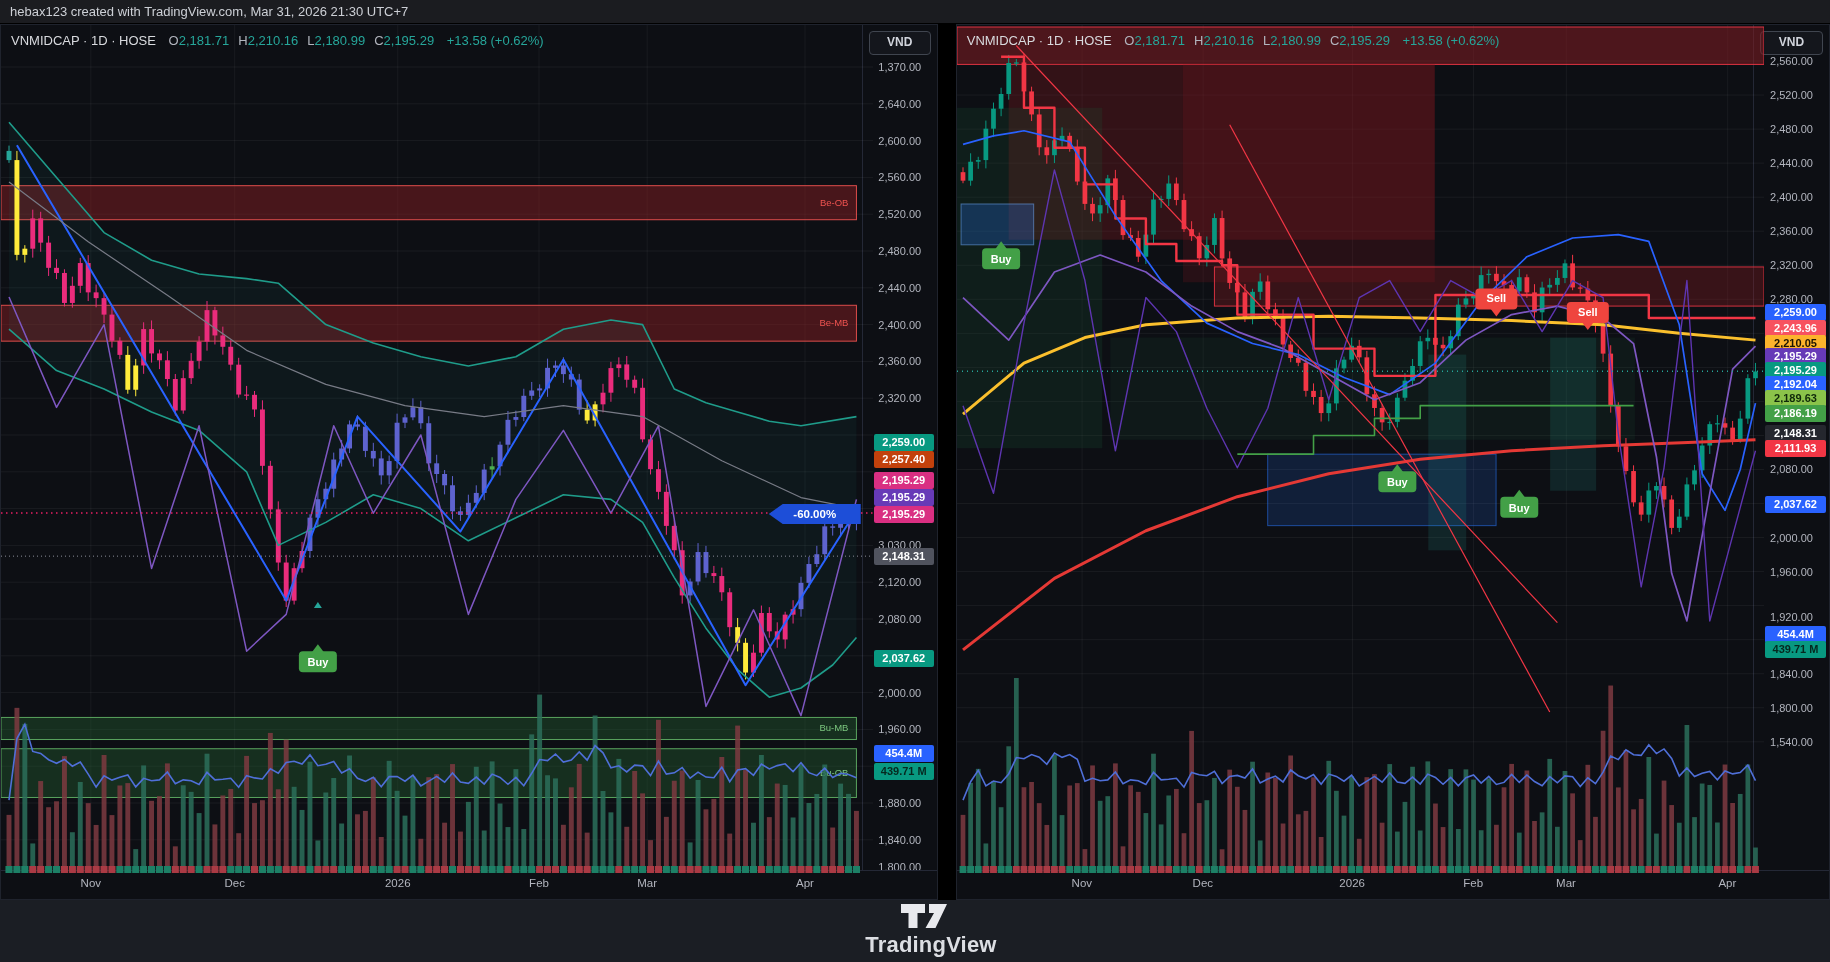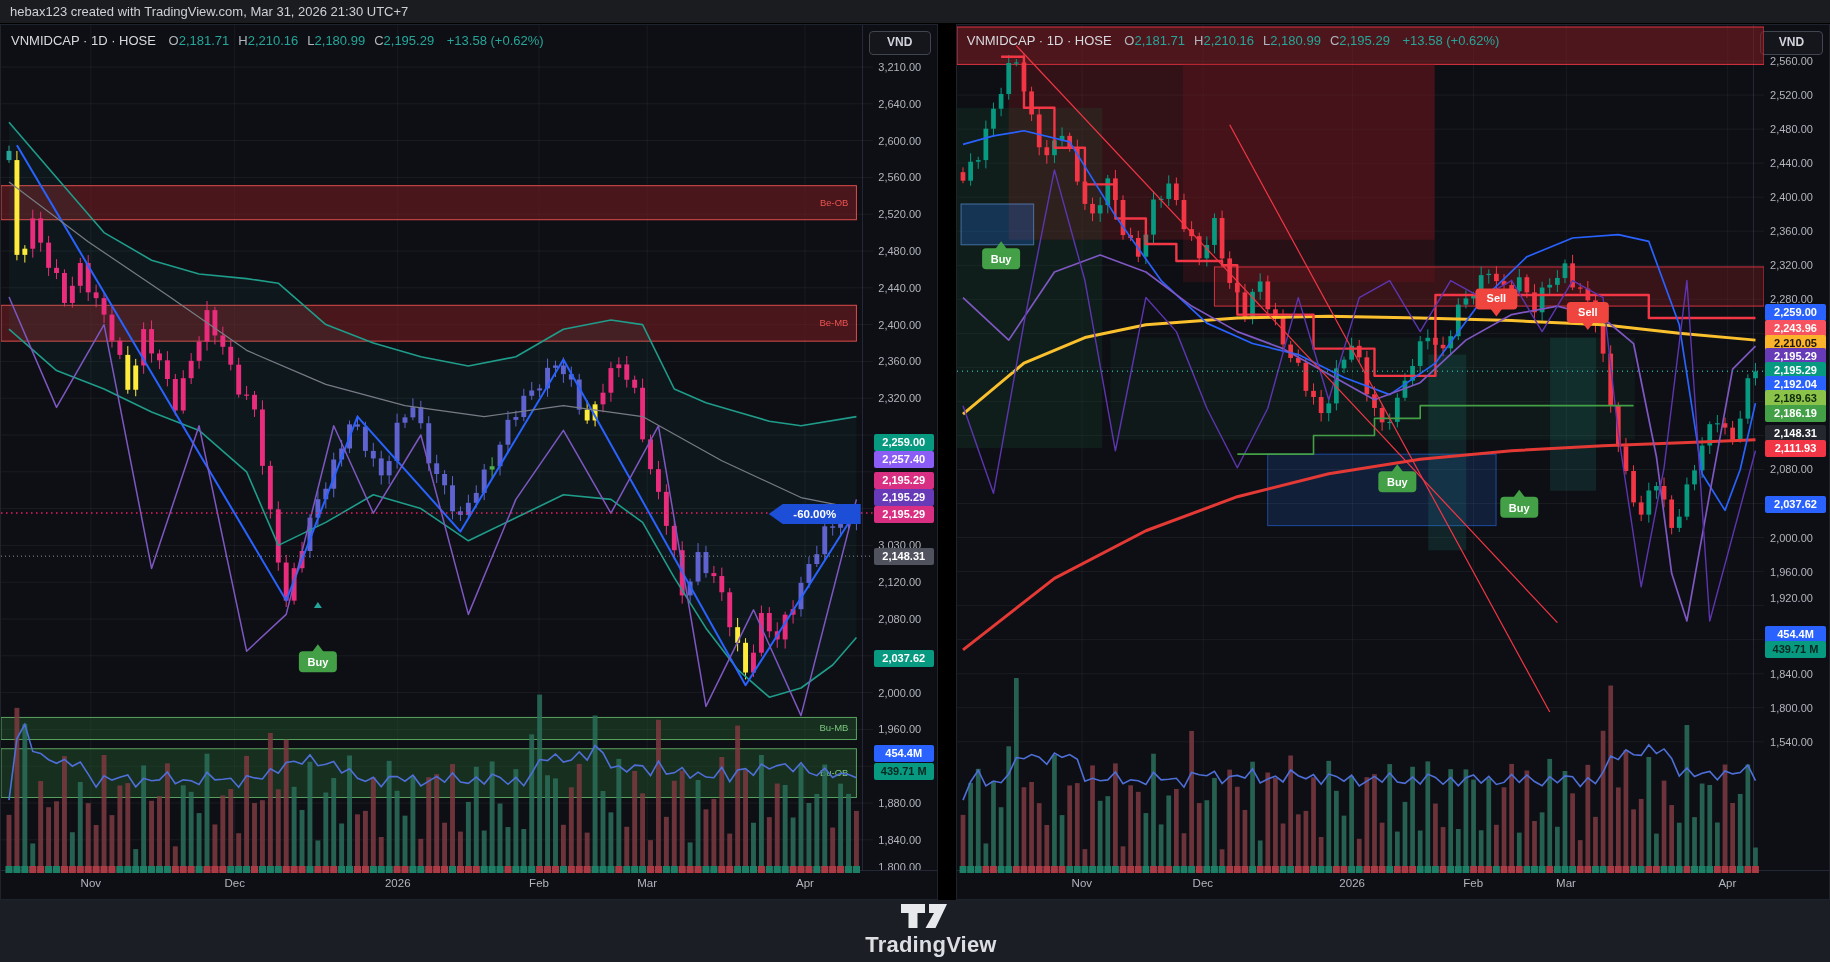--- a/index.html
+++ b/index.html
@@ -40,40 +40,40 @@
 
 <div class="workspace">
   <div class="pane left" id="pane0">
     <div class="legend">
       <span class="t">VNMIDCAP · 1D · HOSE</span>
       <span class="ohlc"><span class="k">O</span><span class="v">2,181.71</span><span class="k">H</span><span class="v">2,210.16</span><span class="k">L</span><span class="v">2,180.99</span><span class="k">C</span><span class="v">2,195.29</span></span>
       <span class="chg">+13.58 (+0.62%)</span>
     </div>
     <div class="axis-right">
       <div class="vnd-btn">VND</div>
-    <div class="tick-label" style="top: 35px;">3,210.00</div>
+    <div class="tick-label" style="top: 35px;">1,370.00</div>
         <div class="tick-label" style="top: 71.8px;">2,640.00</div>
         <div class="tick-label" style="top: 108.6px;">2,600.00</div>
         <div class="tick-label" style="top: 145.4px;">2,560.00</div>
         <div class="tick-label" style="top: 182.2px;">2,520.00</div>
         <div class="tick-label" style="top: 219px;">2,480.00</div>
         <div class="tick-label" style="top: 255.8px;">2,440.00</div>
         <div class="tick-label" style="top: 292.6px;">2,400.00</div>
         <div class="tick-label" style="top: 329.4px;">2,360.00</div>
         <div class="tick-label" style="top: 366.2px;">2,320.00</div>
         <div class="tick-label" style="top: 513.4px;">3,030.00</div>
         <div class="tick-label" style="top: 550.2px;">2,120.00</div>
         <div class="tick-label" style="top: 587px;">2,080.00</div>
         <div class="tick-label" style="top: 660.6px;">2,000.00</div>
         <div class="tick-label" style="top: 697.4px;">1,960.00</div>
         <div class="tick-label" style="top: 771px;">1,880.00</div>
         <div class="tick-label" style="top: 807.8px;">1,840.00</div>
         <div class="tick-label" style="top: 835px;">1,800.00</div>
         <div class="price-label" style="top: 409px; background: rgb(8, 153, 129); color: rgb(255, 255, 255);">2,259.00</div>
-        <div class="price-label" style="top: 426px; background: #8b5cf6; color: rgb(255, 255, 255);">2,257.40</div>
+        <div class="price-label" style="top: 426px; background: #c2410c; color: rgb(255, 255, 255);">2,257.40</div>
         <div class="price-label" style="top: 447px; background: rgb(217, 47, 130); color: rgb(255, 255, 255);">2,195.29</div>
         <div class="price-label" style="top: 464px; background: rgb(103, 58, 183); color: rgb(255, 255, 255);">2,195.29</div>
         <div class="price-label" style="top: 481px; background: rgb(217, 47, 130); color: rgb(255, 255, 255);">2,195.29</div>
         <div class="price-label" style="top: 523px; background: rgb(80, 83, 94); color: rgb(255, 255, 255);">2,148.31</div>
         <div class="price-label" style="top: 625px; background: rgb(8, 153, 129); color: rgb(255, 255, 255);">2,037.62</div>
         <div class="price-label" style="top: 720px; background: rgb(41, 98, 255); color: rgb(255, 255, 255);">454.4M</div>
         <div class="price-label" style="top: 738px; background: rgb(8, 153, 129); color: rgb(6, 40, 31);">439.71 M</div>
       </div>
     <div class="axis-bottom">
         <div class="time-label" style="left: 89.816px;">Nov</div>
@@ -594,21 +594,21 @@
         <div class="tick-label" style="top: 63.04px;">2,520.00</div>
         <div class="tick-label" style="top: 97.08px;">2,480.00</div>
         <div class="tick-label" style="top: 131.12px;">2,440.00</div>
         <div class="tick-label" style="top: 165.16px;">2,400.00</div>
         <div class="tick-label" style="top: 199.2px;">2,360.00</div>
         <div class="tick-label" style="top: 233.24px;">2,320.00</div>
         <div class="tick-label" style="top: 267.28px;">2,280.00</div>
         <div class="tick-label" style="top: 437.48px;">2,080.00</div>
         <div class="tick-label" style="top: 505.56px;">2,000.00</div>
         <div class="tick-label" style="top: 539.6px;">1,960.00</div>
-        <div class="tick-label" style="top: 566px;">1,920.00</div>
+        <div class="tick-label" style="top: 585px;">1,920.00</div>
         <div class="tick-label" style="top: 641.72px;">1,840.00</div>
         <div class="tick-label" style="top: 675.76px;">1,800.00</div>
         <div class="tick-label" style="top: 709.8px;">1,540.00</div>
         <div class="price-label" style="top: 279px; background: rgb(41, 98, 255); color: rgb(255, 255, 255);">2,259.00</div>
         <div class="price-label" style="top: 295px; background: rgb(247, 82, 95); color: rgb(255, 255, 255);">2,243.96</div>
         <div class="price-label" style="top: 310px; background: rgb(252, 179, 44); color: rgb(28, 21, 0);">2,210.05</div>
         <div class="price-label" style="top: 323px; background: rgb(103, 58, 183); color: rgb(255, 255, 255);">2,195.29</div>
         <div class="price-label" style="top: 337px; background: rgb(8, 153, 129); color: rgb(255, 255, 255);">2,195.29</div>
         <div class="price-label" style="top: 351px; background: rgb(41, 98, 255); color: rgb(255, 255, 255);">2,192.04</div>
         <div class="price-label" style="top: 365px; background: rgb(139, 195, 74); color: rgb(16, 41, 10);">2,189.63</div>

